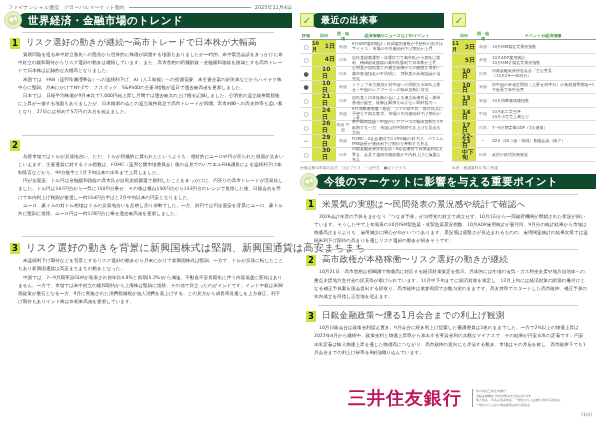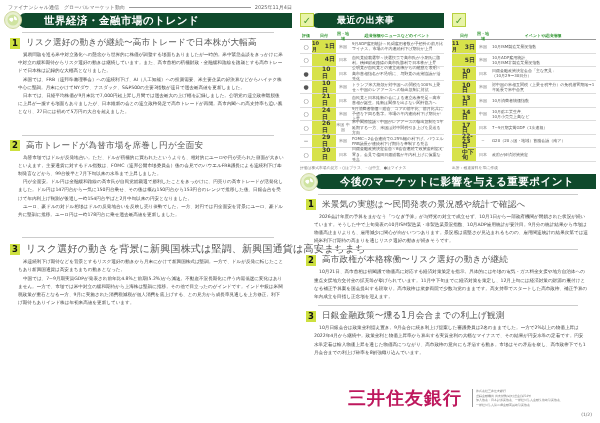--- a/index.html
+++ b/index.html
@@ -17,21 +17,21 @@
   .col-right { position: absolute; left: 300px; top: 12px; width: 296px; }
 
   .banner { display: flex; align-items: center; height: 16px; margin-bottom: 4px; }
   .banner .icon-globe {
     width: 18px; height: 18px; border-radius: 50%; background: #e8f0d0;
     border: 1.5px solid #d0d8a0; display: flex; align-items: center; justify-content: center;
     z-index: 2; margin-right: -4px; flex-shrink: 0;
   }
   .banner .bar {
     flex: 1; height: 15px; background: #0f4a2c; color: #fff; font-weight: bold;
-    font-size: 10.5px; line-height: 15px; padding-left: 26px;
+    font-size: 10.5px; line-height: 15px; padding-left: 10px;
     border-radius: 8px 0 0 8px; letter-spacing: 0.5px;
   }
   .banner .icon-check {
     width: 14px; height: 14px; background: #e8f4a8; border: 1px solid #b8d040;
     display: flex; align-items: center; justify-content: center; z-index: 2;
     margin-right: -3px; flex-shrink: 0; font-size: 10px; color: #4a9a30;
   }
 
   .rule { border-top: 1px solid #ccc; margin: 4px 18px 4px 18px; }
   .sec-head { display: flex; align-items: center; margin: 3px 0 2px 6px; }
@@ -89,21 +89,20 @@
     <p class="para">貿易問題を巡る米中対立激化への懸念から世界的に株価が調整する場面もありましたが一時的。米中緊急会談をきっかけに米中対立の緩和期待からリスク選好の動きは継続しています。また、高市首相の積極財政・金融緩和路線を踏襲とする高市トレードで日本株は記録的な大幅高となりました。</p>
     <p class="para">米国では、FRB（連邦準備理事会）への連続利下げ、AI（人工知能）への投資需要、米主要企業の好決算などからハイテク株中心に堅調。月末にかけてNYダウ、ナスダック、S&amp;P500の主要3指数が連日で過去最高値を更新しました。</p>
     <p class="para">日本では、日経平均株価が9月末比で7,000円超上昇し月間では過去最大の上げ幅を記録しました。公明党の連立政権離脱後に上昇が一服する場面もありましたが、日本維新の会との連立政権発足で高市トレードが再開。高市内閣への高支持率も追い風となり、27日には初めて5万円の大台を超えました。</p>
   </div>
 
   <div style="height:14px"></div>
   <div class="rule"></div>
   <div>
     <div class="sec-head">
       <span class="num-badge">2</span>
-      <span class="sec-title">高市トレードが為替市場を席巻し円が全面安</span>
     </div>
     <p class="para">為替市場ではドルが反発地合い。ただ、ドルが積極的に買われたというよりも、相対的にユーロや円が売られた側面が大きいといえます。主要通貨に対するドル指数は、FOMC（連邦公開市場委員会）後の会見でのパウエルFRB議長による連続利下げ牽制発言などから、99台後半と7月下旬以来の水準まで上昇しました。</p>
     <p class="para">円が全面安。ドル円は金融緩和路線の高市氏が自民党総裁選で勝利したことをきっかけに、円売りの高市トレードが活発化しました。ドル円は147円台から一気に150円台乗せ、その後は概ね150円台から153円台のレンジで推移した後、日銀会合を受けて年内利上げ観測が後退し一時154円台半ばと2月中旬以来の円安となりました。</p>
     <p class="para">ユーロ、豪ドルの対ドル相場はドルの反発地合いを反映し売り優勢でした。一方、対円では円全面安を背景にユーロ、豪ドル共に堅調に推移。ユーロ円は一時178円台に乗せ過去最高値を更新しました。</p>
   </div>
 
   <div style="height:14px"></div>
   <div class="rule"></div>
   <div>
     <div class="sec-head">

